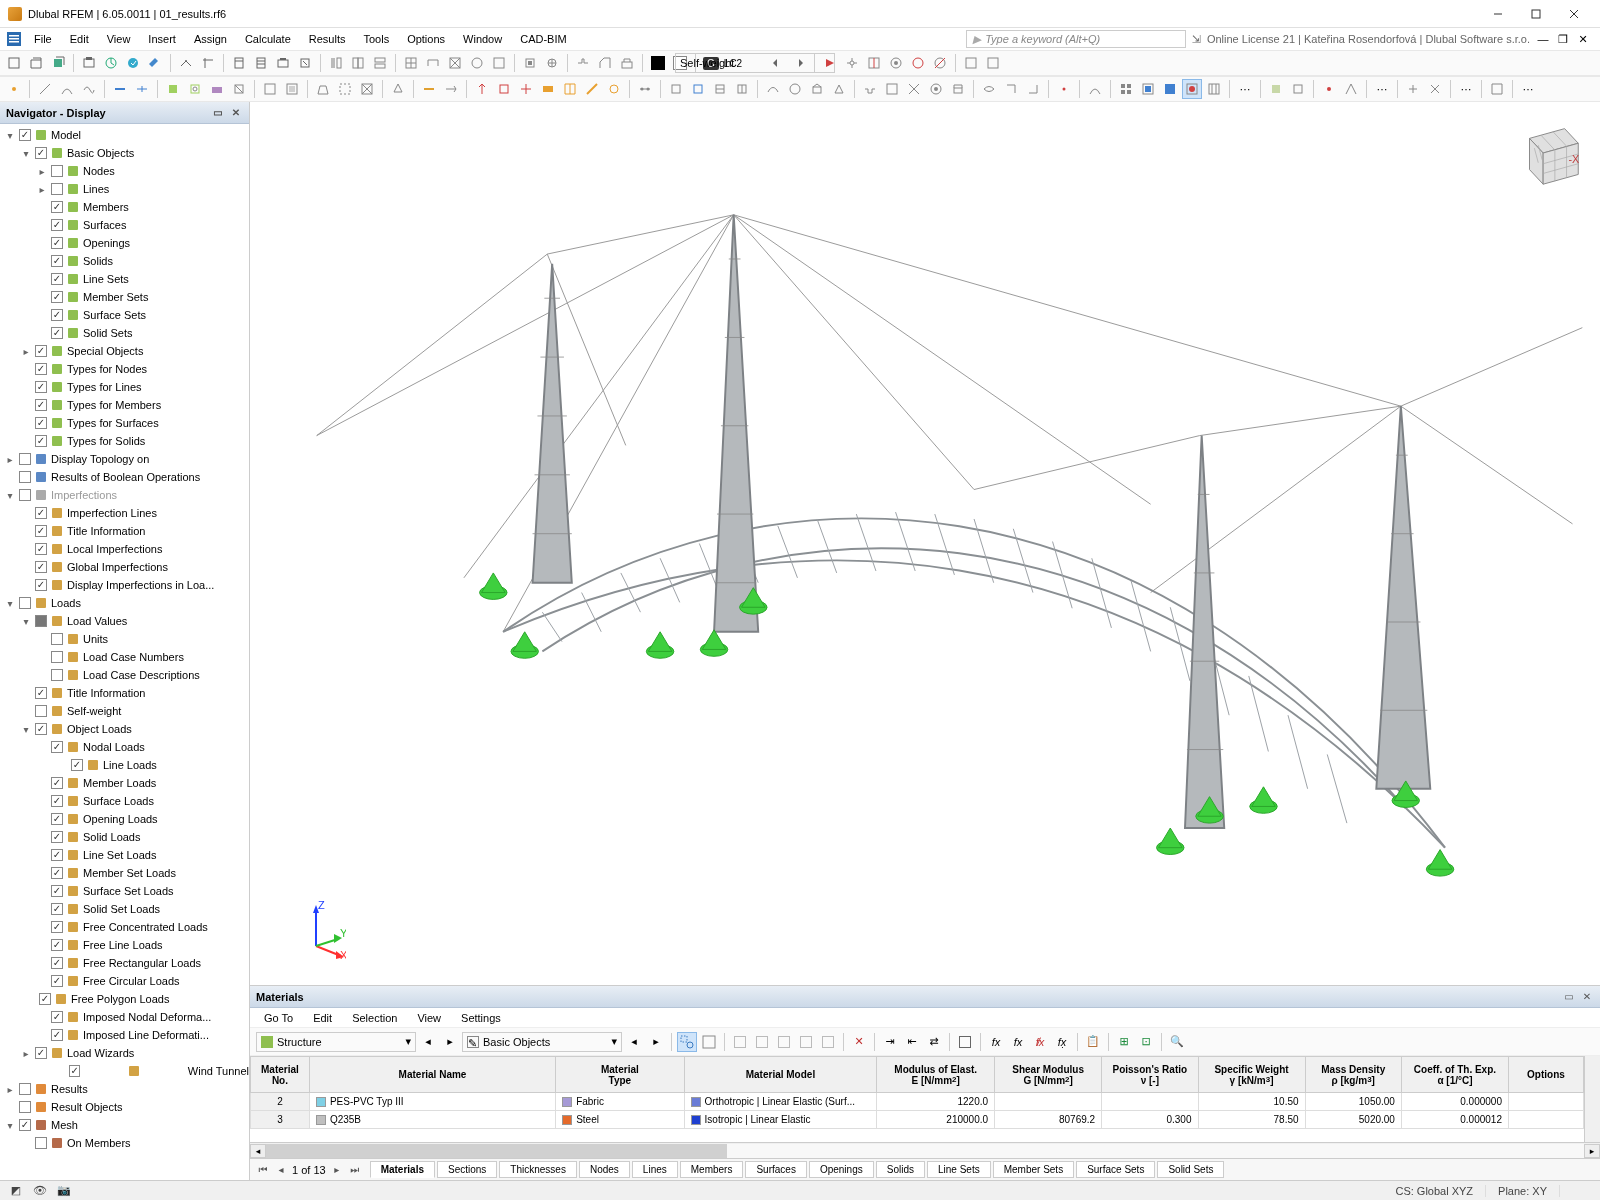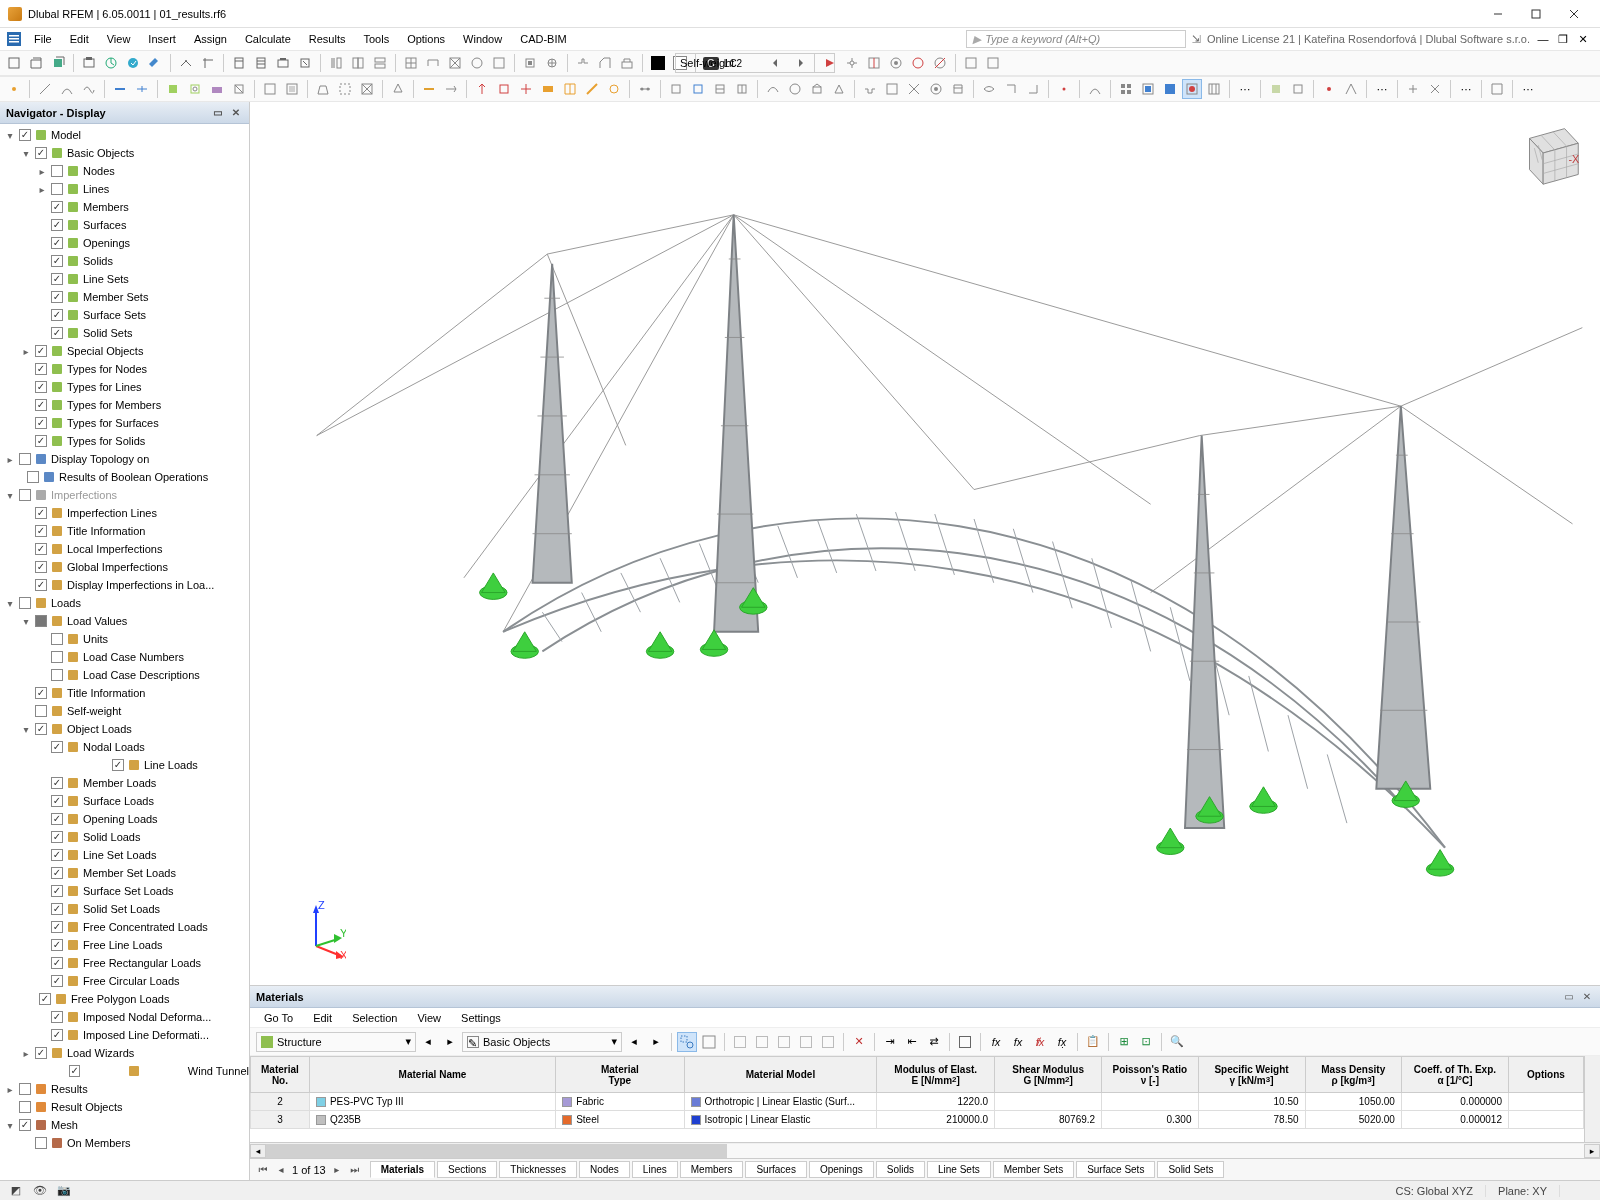--- a/index.html
+++ b/index.html
@@ -896,21 +896,21 @@
         <div class="tree-row" style="padding-left: 4px;">
           <span class="exp">▸</span>
           <span class="cb "></span>
           <span class="nico">
             <svg width="14" height="14">
               <rect x="2" y="2" width="10" height="10" fill="#5b88c5" rx="1"></rect>
             </svg>
           </span>
           <span class="tree-label">Display Topology on</span>
         </div>
-        <div class="tree-row" style="padding-left: 12px;">
+        <div class="tree-row" style="padding-left: 4px;">
           <span class="exp"></span>
           <span class="cb "></span>
           <span class="nico">
             <svg width="14" height="14">
               <rect x="2" y="2" width="10" height="10" fill="#5b88c5" rx="1"></rect>
             </svg>
           </span>
           <span class="tree-label">Results of Boolean Operations</span>
         </div>
         <div class="tree-row" style="padding-left: 4px;">
@@ -1056,21 +1056,21 @@
         <div class="tree-row" style="padding-left: 36px;">
           <span class="exp"></span>
           <span class="cb checked"></span>
           <span class="nico">
             <svg width="14" height="14">
               <rect x="2" y="2" width="10" height="10" fill="#d2a244" rx="1"></rect>
             </svg>
           </span>
           <span class="tree-label">Nodal Loads</span>
         </div>
-        <div class="tree-row" style="padding-left: 56px; margin-left: 41px;">
+        <div class="tree-row" style="padding-left: 56px;">
           <span class="exp"></span>
           <span class="cb checked"></span>
           <span class="nico">
             <svg width="14" height="14">
               <rect x="2" y="2" width="10" height="10" fill="#d2a244" rx="1"></rect>
             </svg>
           </span>
           <span class="tree-label">Line Loads</span>
         </div>
         <div class="tree-row" style="padding-left: 36px;">

